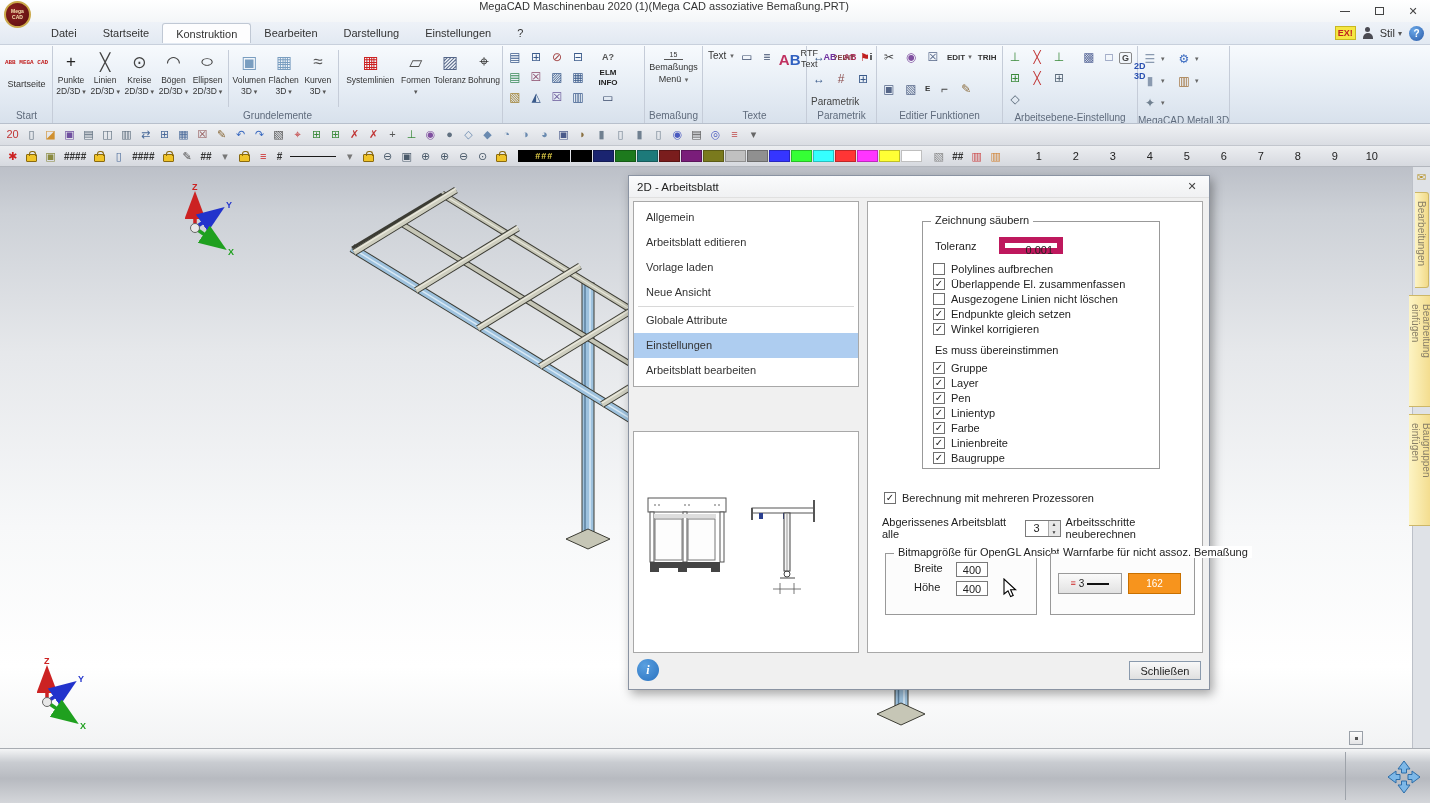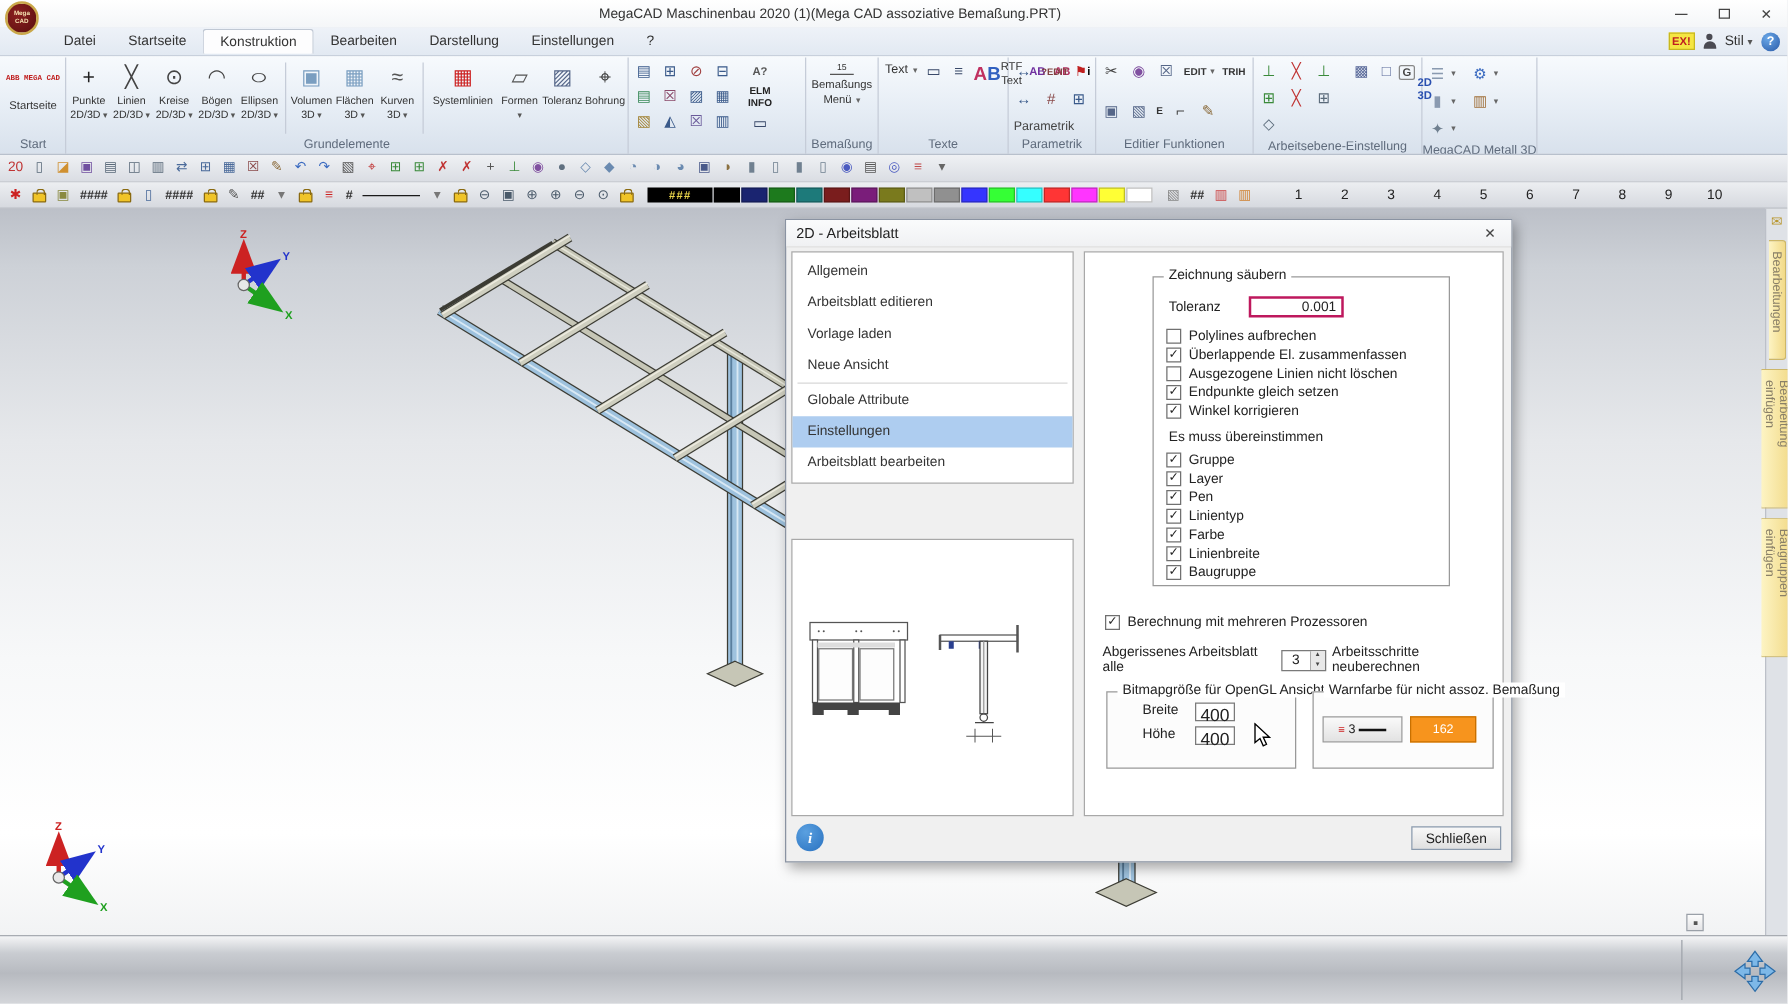--- a/index.html
+++ b/index.html
@@ -1,20 +1,20 @@
 <!DOCTYPE html>
 <html><head>
 <meta charset="utf-8">
 <style>
   * { margin:0; padding:0; box-sizing:border-box; }
   html,body { width:1430px; height:803px; overflow:hidden; font-family:"Liberation Sans","DejaVu Sans",sans-serif; }
   .app { position:relative; width:1430px; height:803px; background:#e8eaed; }
 
   
-  .titlebar { position:absolute; top:0; left:0; right:0; height:22px; background:linear-gradient(#ffffff,#f4f6f8); display:flex; align-items:center; }
+  .titlebar { position:absolute; top:0; left:0; right:0; height:22px; background:linear-gradient(#ffffff,#f4f6f8); display:flex; align-items:flex-start; }
   .logo { position:absolute; left:4px; top:1px; width:27px; height:27px; border-radius:50%; background:radial-gradient(circle at 35% 35%, #8a2020, #5a0e0e); border:2px solid #caa84a; z-index:5; display:flex; align-items:center; justify-content:center; }
   .logo-inner { color:#f5e2b0; font-size:5px; font-weight:bold; text-align:center; line-height:1.1; }
   .title { flex:1; text-align:center; font-size:11px; color:#333; }
   .winbtns { display:flex; height:100%; }
   .wb { width:34px; height:100%; display:flex; align-items:center; justify-content:center; font-size:11px; color:#444; cursor:default; }
   .min-glyph { display:block; width:10px; height:1px; background:#444; }
   .max-glyph { display:block; width:9px; height:8px; border:1px solid #444; }
 
   
   .tabrow { position:absolute; top:22px; left:0; right:0; height:23px; background:linear-gradient(#eef2f8,#e2e9f2); border-bottom:1px solid #c8d0dc; display:flex; align-items:flex-end; }
@@ -110,36 +110,36 @@
   .navitem { height:25px; line-height:25px; padding-left:12px; font-size:11px; color:#333; cursor:default; }
   .navitem.sel { background:#aecdf0; }
   .navsep { height:1px; background:#d8d8d8; margin:1px 4px; }
   .dpreview { position:absolute; left:4px; top:255px; width:226px; height:222px; background:#fff; border:1px solid #a8a8a8; }
   .dright { position:absolute; left:238px; top:25px; width:336px; height:452px; background:#fff; border:1px solid #a8a8a8; }
   .grpbox { position:relative; border:1px solid #999; }
   .gtitle { position:absolute; top:-8px; left:8px; background:#fff; padding:0 4px; font-size:11px; color:#222; white-space:nowrap; }
   .cleangrp { margin:19px 0 0 54px; width:238px; height:248px; }
   .tolrow { display:flex; align-items:center; margin:15px 0 7px 12px; }
   .tollabel { width:64px; }
-  .tolinput { width:76px; height:17px; border:2px solid #be185d; background:#fff; text-align:right; padding:1px 4px 0 0; font-size:11px; }
+  .tolinput { width:64px; height:17px; border:6px solid #be185d; background:#fff; text-align:right; padding:1px 4px 0 0; font-size:11px; }
   .cbstack { margin-left:10px; }
   .cbrow { display:flex; align-items:center; gap:6px; height:15px; cursor:default; }
   .cb { width:12px; height:12px; background:#fff; border:1px solid #707070; display:inline-flex; align-items:center; justify-content:center; font-size:10px; color:#222; flex:0 0 auto; }
   .cbrow[data-checked="true"] .cb::after { content:"✓"; margin-top:-1px; }
   .matchlabel { margin:8px 0 4px 12px; }
   .cpuwrap { margin:21px 0 0 16px; }
   .recalc { display:flex; align-items:center; margin:11px 0 0 14px; gap:5px; }
   .spinbox { display:flex; border:1px solid #7a7a7a; background:#fff; height:17px; }
   .spinval { width:22px; text-align:center; padding-top:1px; }
   .spinbtns { display:flex; flex-direction:column; width:12px; border-left:1px solid #aaa; }
   .spinbtns i { flex:1; font-style:normal; font-size:5px; color:#444; display:flex; align-items:center; justify-content:center; background:#e8e8e8; }
   .botgroups { display:flex; margin:13px 0 0 17px; gap:13px; }
   .bmgrp { width:152px; height:62px; background:#fcfcfc; }
   .bmrow { display:flex; margin:8px 0 4px 28px; gap:8px; }
-  .bminput { width:32px; height:15px; border:1px solid #7a7a7a; background:#fff; text-align:center; font-size:14px; padding-top:1px; }
+  .bminput { width:32px; height:15px; border:1px solid #7a7a7a; background:#fff; text-align:center; font-size:11px; padding-top:1px; }
   .warngrp { width:145px; height:62px; background:#fcfcfc; }
   .warnrow { display:flex; align-items:center; margin:19px 0 0 7px; gap:6px; }
   .lwbtn { width:64px; height:21px; background:linear-gradient(#fafafa,#e2e2e2); border:1px solid #9a9a9a; display:flex; align-items:center; justify-content:center; gap:3px; font-size:10px; }
   .lwicon { color:#cc2222; font-size:9px; line-height:1; }
   .lwdash { width:22px; border-top:2px solid #111; }
   .warncolor { width:53px; height:21px; background:#f7941d; border:1px solid #c87000; color:#fff; font-size:10px; display:flex; align-items:center; justify-content:center; cursor:default; }
   .dfooter { position:absolute; left:0; right:0; bottom:0; height:36px; }
   .info-circle { position:absolute; left:8px; bottom:8px; width:22px; height:22px; border-radius:50%; background:radial-gradient(circle at 35% 30%, #5aa0e0, #2a72c0); color:#fff; font-size:12px; font-style:italic; font-weight:bold; display:flex; align-items:center; justify-content:center; font-family:"Liberation Serif","DejaVu Serif",serif; }
   .close-btn { position:absolute; right:8px; bottom:9px; width:72px; height:19px; background:linear-gradient(#f8f8f8,#e0e0e0); border:1px solid #8a9aad; font-size:11px; color:#222; display:flex; align-items:center; justify-content:center; cursor:default; }
 

